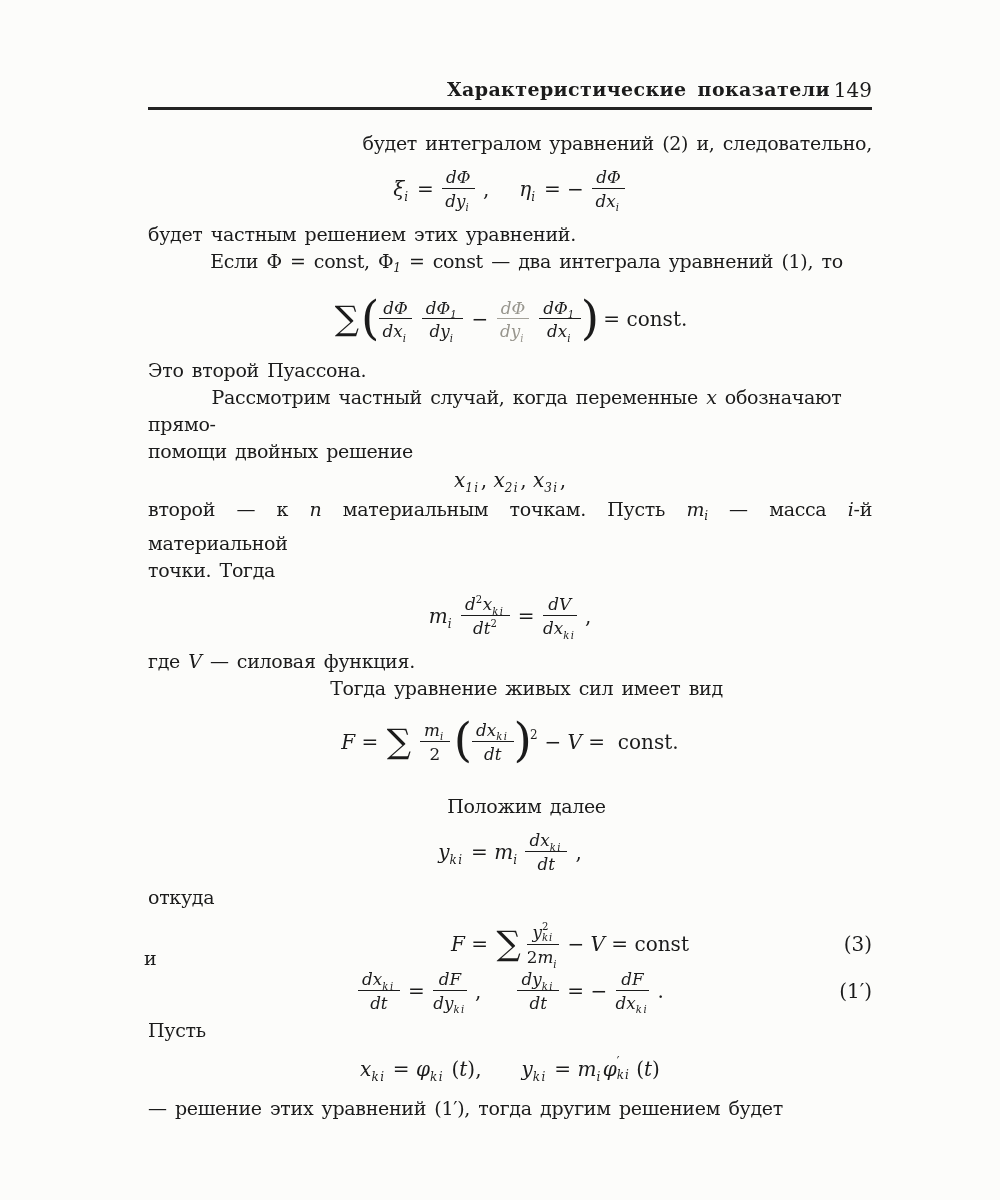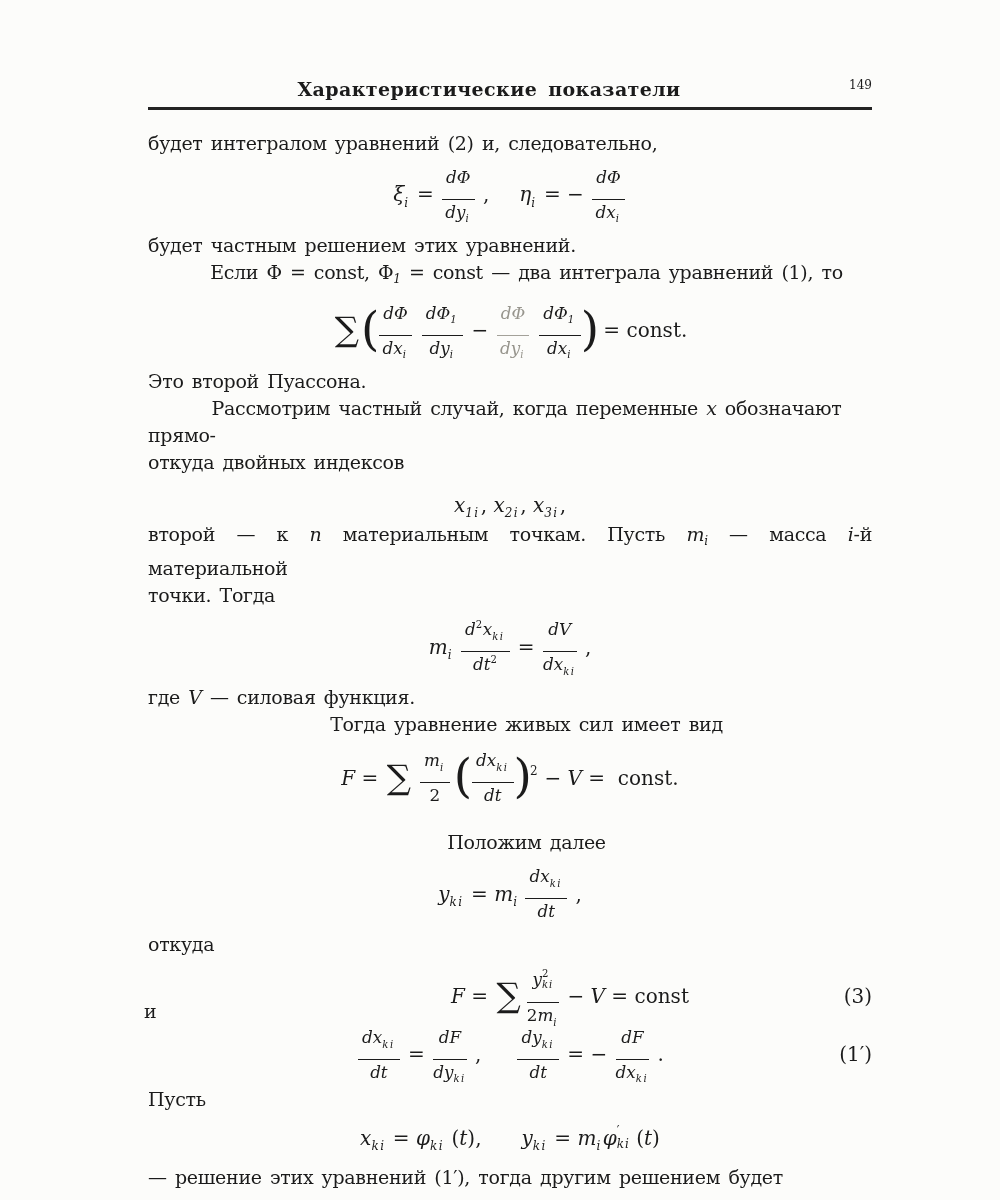--- a/index.html
+++ b/index.html
@@ -4,36 +4,36 @@
 <style>
   html,body{margin:0;padding:0;}
   body{
     width:1000px;height:1200px;overflow:hidden;
     background:#fcfcfa;color:#1b1b1b;
     font-family:"DejaVu Serif","Liberation Serif",serif;
   }
   .page{padding:78px 128px 0 148px;}
   
   .hdr{position:relative;height:24px;font-size:19px;}
-  .hdr .t{position:absolute;left:0;right:42px;text-align:center;font-weight:bold;letter-spacing:.4px;word-spacing:4px;}
-  .hdr .n{position:absolute;right:0;top:0;font-size:12px;}
+  .hdr .t{position:absolute;left:0;right:42px;text-align:right;font-weight:bold;letter-spacing:.4px;word-spacing:4px;}
+  .hdr .n{position:absolute;right:0;top:0;font-size:20px;}
   .rule{border-bottom:3px solid #232323;margin-top:5px;}
   
   .para{font-size:19px;line-height:27px;letter-spacing:-.3px;word-spacing:2.5px;}
   .para .ln{min-height:27px;}
   .para .ln.fill{text-align:justify;text-align-last:justify;}
   .para .ln.ind{text-indent:33px;text-align:center;}
   .it{font-style:italic;}
   .psub{font-size:12px;vertical-align:-4px;font-style:italic;}
   
   .formula{position:relative;text-align:center;font-size:20px;white-space:pre;margin:10px 0;}
   .eq{display:inline-block;}
   .tk{display:inline-block;vertical-align:middle;}
   .fr{display:inline-block;vertical-align:middle;text-align:center;font-size:.84em;margin:0 2px;line-height:1.12;}
-  .fr .nu{display:block;border-bottom:1.6px solid #1b1b1b;padding:0 4px 12px;}
+  .fr .nu{display:block;border-bottom:1.6px solid #1b1b1b;padding:0 4px 1px;}
   .fr .de{display:block;padding-top:2px;text-align:center;}
   .sum{font-size:1.7em;font-style:normal;position:relative;top:-1px;margin:0 2px;}
   .big{font-size:2.35em;font-style:normal;font-weight:300;position:relative;top:-2px;margin:0 -2px;}
   .sup{font-size:.6em;position:relative;top:-.65em;letter-spacing:.5px;}
   .sub{font-size:.6em;position:relative;top:.55em;font-style:italic;letter-spacing:1.5px;margin-right:1px;}
   .ss{display:inline-flex;flex-direction:column;align-items:flex-start;vertical-align:middle;font-size:.6em;line-height:1.1;}
   .ss .ssup{font-style:normal;}
   .ss .ssub{font-style:italic;letter-spacing:1px;}
   .gap{display:inline-block;}
   .lt, .lt *{color:#97958d;}
@@ -44,39 +44,39 @@
 </head>
 <body style="background: rgb(252, 252, 250);">
 
 <div class="page">
   <div class="hdr">
     <span class="t">Характеристические показатели</span>
     <span class="n">149</span>
   </div>
   <div class="rule"></div>
   <div id="content">
-      <div class="para" style="margin-top: 20px;">
+      <div class="para" style="margin-top: 20px; text-align: right;">
         <div class="ln"><span>будет интегралом уравнений (2) и, следовательно,</span></div>
       </div>
       <div class="formula"><span class="eq"><span class="tk it">ξ</span><span class="sub">i</span><span class="tk"> = </span><span class="fr"><span class="nu"><span class="tk it">dΦ</span></span><span class="de"><span class="tk it">dy</span><span class="sub">i</span></span></span><span class="tk"> ,</span><span class="gap" style="width: 30px;"></span><span class="tk it">η</span><span class="sub">i</span><span class="tk"> = − </span><span class="fr"><span class="nu"><span class="tk it">dΦ</span></span><span class="de"><span class="tk it">dx</span><span class="sub">i</span></span></span></span></div>
       <div class="para">
         <div class="ln"><span>будет частным решением этих уравнений.</span></div>
       </div>
       <div class="para">
         <div class="ln ind"><span>Если Φ = const, Φ</span><span class="psub">1</span><span> = const — два интеграла уравнений (1), то</span></div>
       </div>
       <div class="formula"><span class="eq"><span class="sum tk">∑</span><span class="gap" style="width: 2px;"></span><span class="big tk">(</span><span class="fr"><span class="nu"><span class="tk it">dΦ</span></span><span class="de"><span class="tk it">dx</span><span class="sub">i</span></span></span><span class="gap" style="width: 6px;"></span><span class="fr"><span class="nu"><span class="tk it">dΦ</span><span class="sub">1</span></span><span class="de"><span class="tk it">dy</span><span class="sub">i</span></span></span><span class="tk"> − </span><span class="fr lt"><span class="nu"><span class="tk it">dΦ</span></span><span class="de"><span class="tk it">dy</span><span class="sub">i</span></span></span><span class="gap" style="width: 6px;"></span><span class="fr"><span class="nu"><span class="tk it">dΦ</span><span class="sub">1</span></span><span class="de"><span class="tk it">dx</span><span class="sub">i</span></span></span><span class="big tk">)</span><span class="tk"> = const.</span></span></div>
       <div class="para">
         <div class="ln"><span>Это второй Пуассона.</span></div>
       </div>
       <div class="para">
         <div class="ln fill ind"><span>Рассмотрим частный случай, когда переменные </span><span class="it">x</span><span> обозначают прямо-</span></div>
-        <div class="ln"><span>откуда двойных индексов</span></div>
+        <div class="ln"><span>помощи двойных решение</span></div>
       </div>
-      <div class="formula" style="margin-top: 16px; margin-bottom: 4px;"><span class="eq"><span class="tk it">x</span><span class="sub">1i</span><span class="tk">, </span><span class="tk it">x</span><span class="sub">2i</span><span class="tk">, </span><span class="tk it">x</span><span class="sub">3i</span><span class="tk">,</span></span></div>
+      <div class="formula" style="margin-top: 2px; margin-bottom: 4px;"><span class="eq"><span class="tk it">x</span><span class="sub">1i</span><span class="tk">, </span><span class="tk it">x</span><span class="sub">2i</span><span class="tk">, </span><span class="tk it">x</span><span class="sub">3i</span><span class="tk">,</span></span></div>
       <div class="para">
         <div class="ln fill"><span>второй — к </span><span class="it">n</span><span> материальным точкам. Пусть </span><span class="it">m</span><span class="psub">i</span><span> — масса </span><span class="it">i</span><span>-й материальной</span></div>
         <div class="ln"><span>точки. Тогда</span></div>
       </div>
       <div class="formula"><span class="eq"><span class="tk it">m</span><span class="sub">i</span><span class="gap" style="width: 5px;"></span><span class="fr"><span class="nu"><span class="tk it">d</span><span class="sup">2</span><span class="tk it">x</span><span class="sub">ki</span></span><span class="de"><span class="tk it">dt</span><span class="sup">2</span></span></span><span class="tk"> = </span><span class="fr"><span class="nu"><span class="tk it">dV</span></span><span class="de"><span class="tk it">dx</span><span class="sub">ki</span></span></span><span class="tk"> ,</span></span></div>
       <div class="para">
         <div class="ln"><span>где </span><span class="it">V</span><span> — силовая функция.</span></div>
       </div>
       <div class="para">
         <div class="ln ind"><span>Тогда уравнение живых сил имеет вид</span></div>

